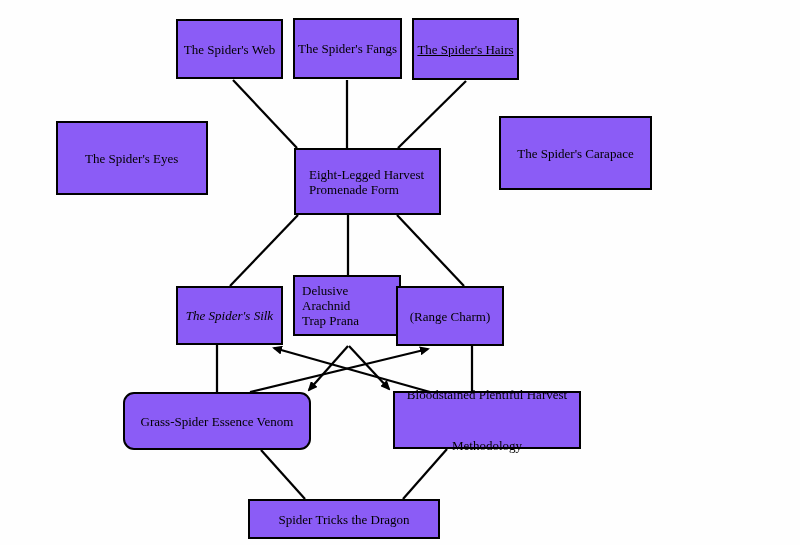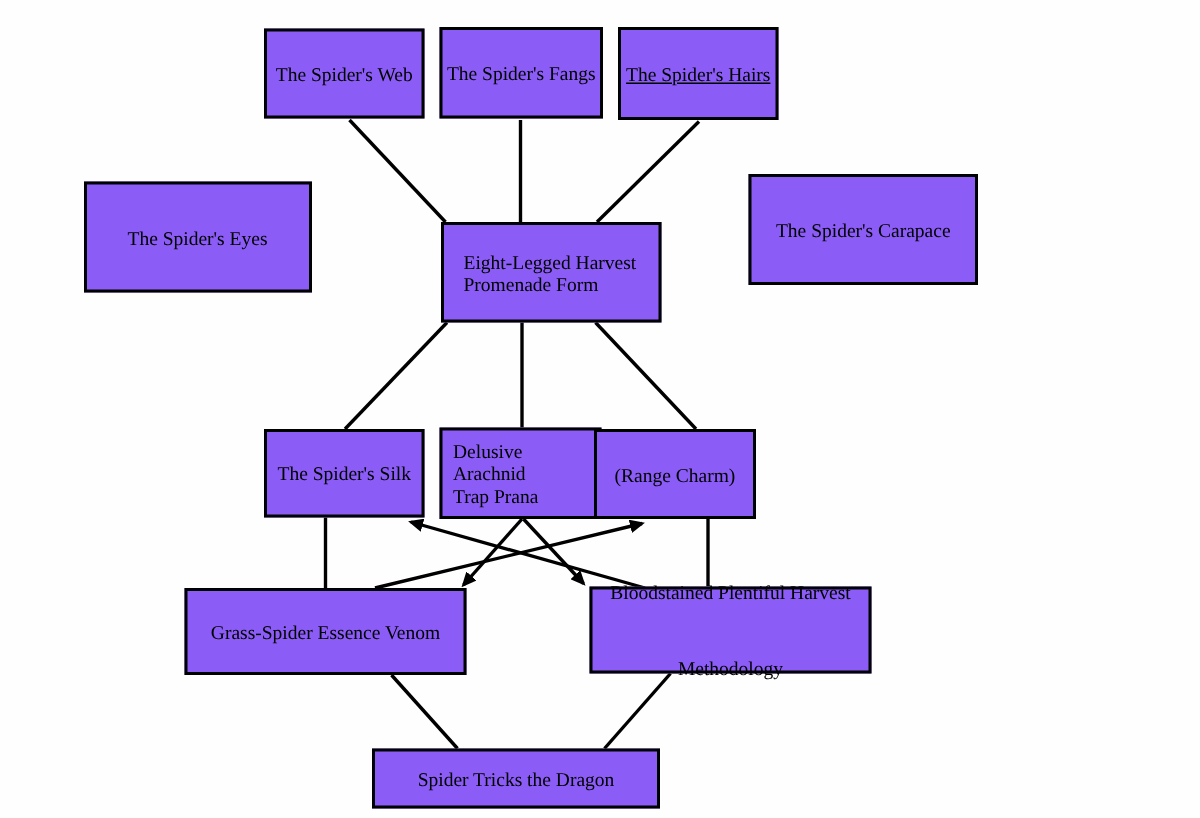--- a/index.html
+++ b/index.html
@@ -70,31 +70,31 @@
       <div class="node left" style="left: 56px; top: 121px; width: 152px; height: 74px; padding-left: 27px;">
         <div>The Spider's Eyes</div>
       </div>
       <div class="node left" style="left: 274px; top: 148px; width: 147px; height: 67px; padding-left: 13px; margin-left: 20px;">
         <div>Eight-Legged Harvest</div>
         <div>Promenade Form</div>
       </div>
       <div class="node center" style="left: 499px; top: 116px; width: 153px; height: 74px;">
         <div>The Spider's Carapace</div>
       </div>
-      <div class="node center" style="left: 176px; top: 286px; width: 107px; height: 59px;">
+      <div class="node center" style="left: 176px; top: 286px; width: 107px; height: 59px; font-style: italic;">
         <div>The Spider's Silk</div>
       </div>
-      <div class="node left" style="left: 293px; top: 285px; width: 108px; height: 61px; padding-left: 7px;">
+      <div class="node left" style="left: 293px; top: 275px; width: 108px; height: 61px; padding-left: 7px;">
         <div>Delusive Arachnid</div>
         <div>Trap Prana</div>
       </div>
       <div class="node center" style="left: 396px; top: 286px; width: 108px; height: 60px;">
         <div>(Range Charm)</div>
       </div>
-      <div class="node center" style="left: 123px; top: 392px; width: 188px; height: 58px;">
+      <div class="node center" style="left: 123px; top: 392px; width: 188px; height: 58px; border-radius: 11px;">
         <div>Grass-Spider Essence Venom</div>
       </div>
       <div class="node center" style="left: 393px; top: 391px; width: 188px; height: 58px; gap: 36px;">
         <div>Bloodstained Plentiful Harvest</div>
         <div>Methodology</div>
       </div>
       <div class="node center" style="left: 248px; top: 499px; width: 192px; height: 40px;">
         <div>Spider Tricks the Dragon</div>
       </div>
     </div>

